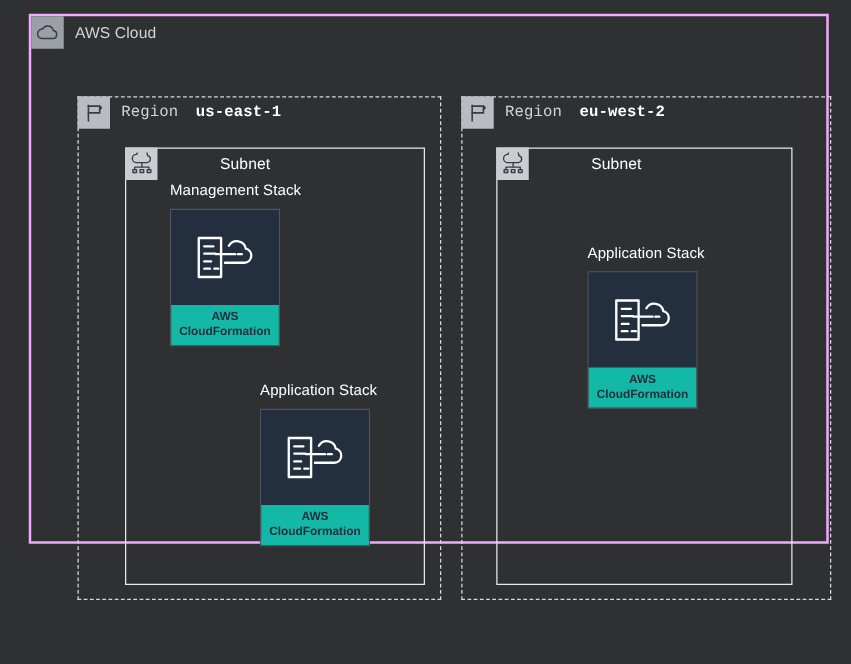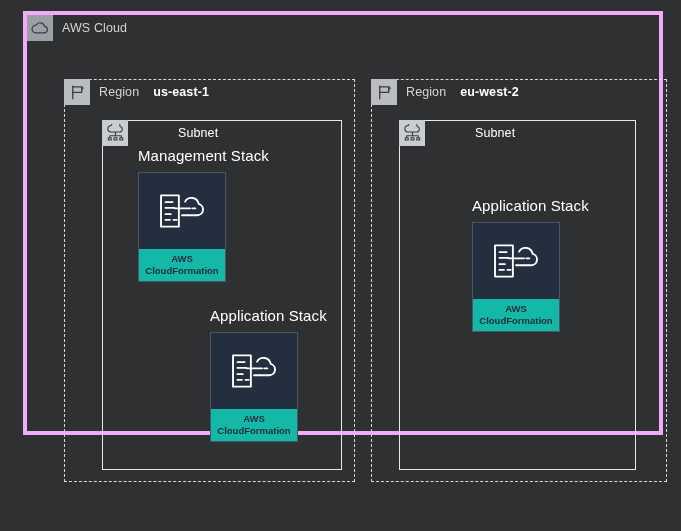--- a/index.html
+++ b/index.html
@@ -50,21 +50,21 @@
     padding-left: 14px;
     letter-spacing: .1px;
   }
 
   
   #aws-cloud {
     left: 23px;
     top: 11px;
     width: 640px;
     height: 424px;
-    border: 4px solid #f0abfc;
+    border: 2px solid #f0abfc;
   }
   #aws-cloud > .group-label {
     left: 0px;
     top: 0px;
   }
   .cloud-icon-box {
     width: 26px;
     height: 26px;
     background: #9aa0a6;
     display: flex;
@@ -72,20 +72,21 @@
     justify-content: center;
   }
 
   
   .region {
     border: 1px dashed #d9d9d9;
   }
   .region > .group-label {
     left: -1px;
     top: -1px;
+    font-family: Liberation Mono, monospace;
   }
   .region-icon-box {
     width: 26px;
     height: 26px;
     background: #b9bcc0;
     display: flex;
     align-items: center;
     justify-content: center;
   }
   #region-us-east-1 {
@@ -133,21 +134,21 @@
     top: 105px;
     width: 237px;
     height: 350px;
   }
 
   
   .stack {
     position: absolute;
   }
   .stack-label {
-    font-size: 15px;
+    font-size: 12px;
     color: #ffffff;
     white-space: nowrap;
     margin-bottom: 8px;
     letter-spacing: .1px;
   }
   .service-card {
     width: 86px;
     border: 1px solid #4b5563;
     box-sizing: content-box;
   }

